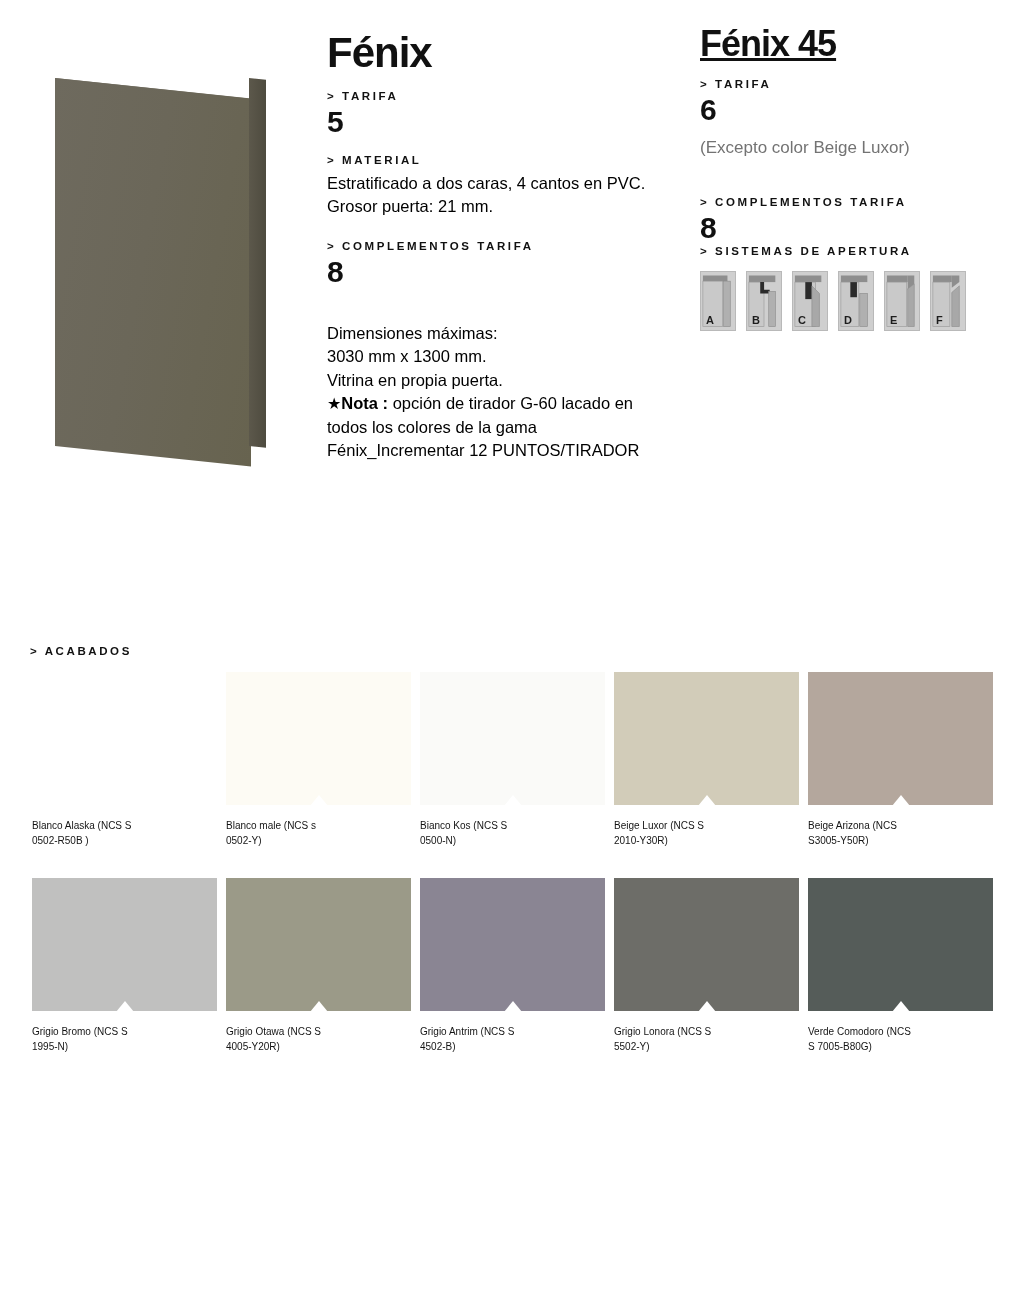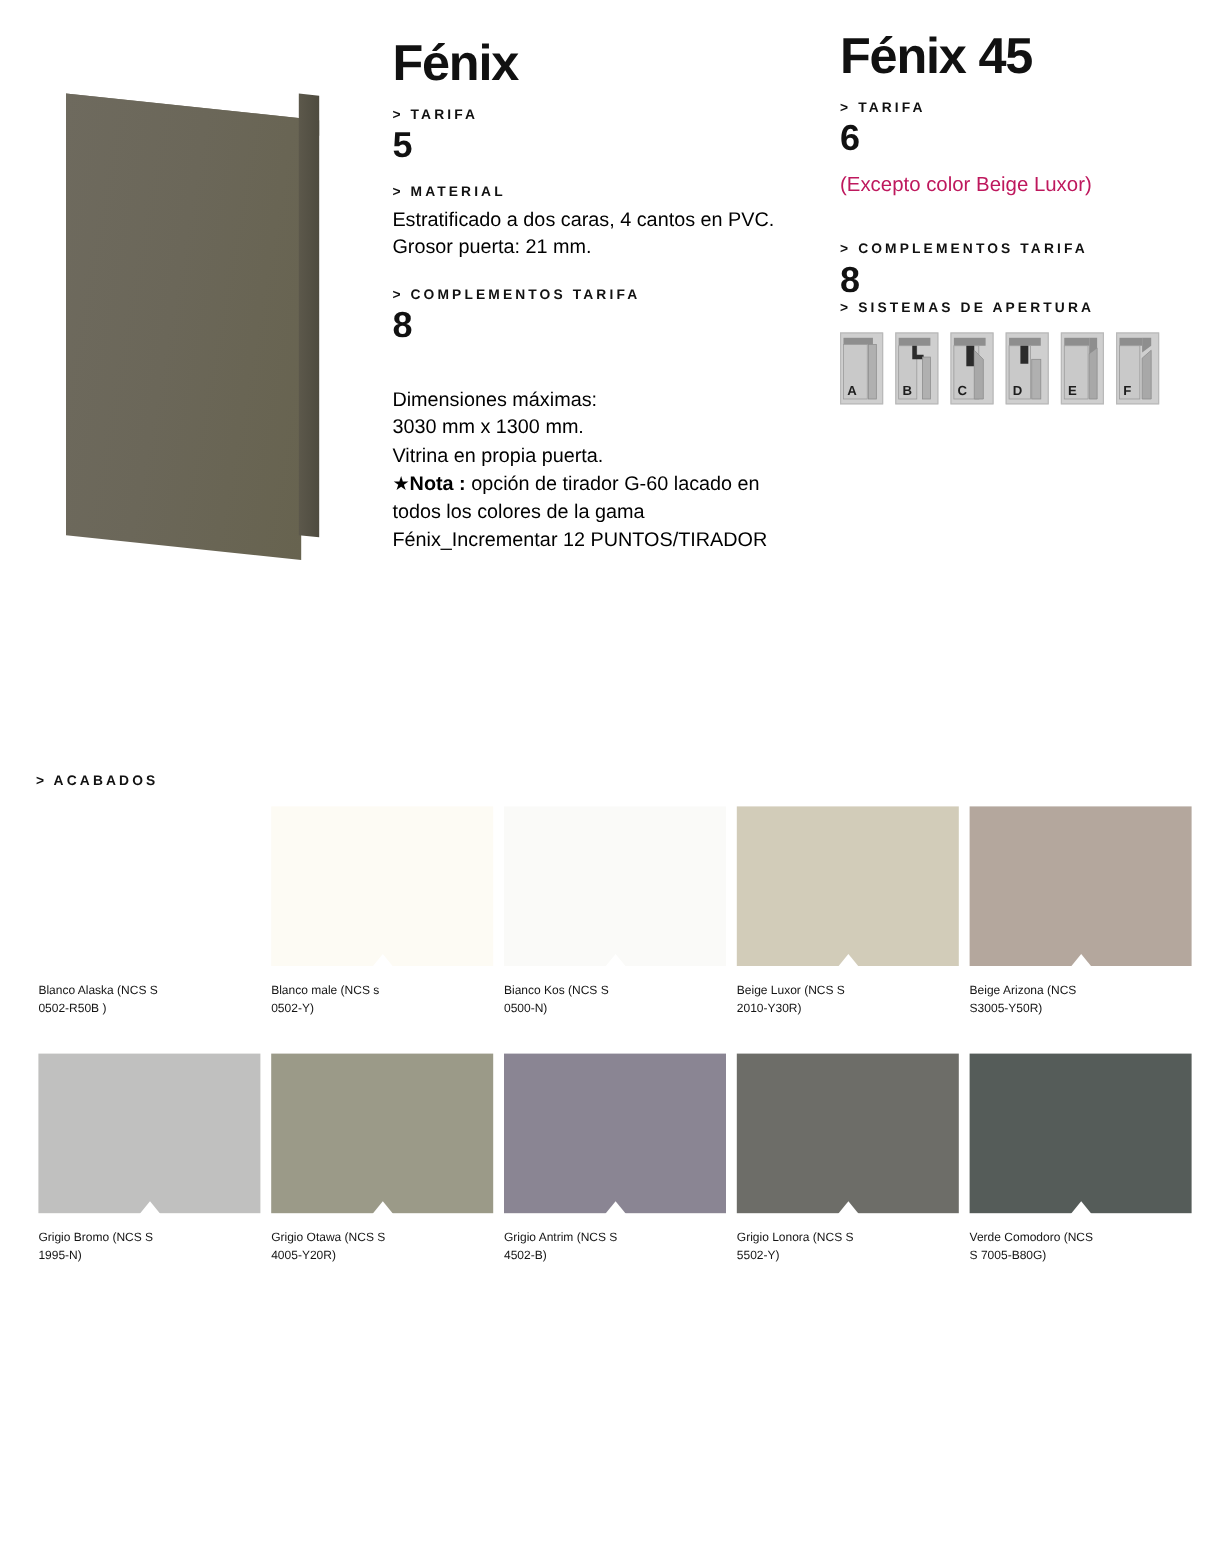--- a/index.html
+++ b/index.html
@@ -47,40 +47,40 @@
 
   
   .col{position:absolute;top:0;}
   .col-left{left:327px;width:360px;}
   .col-right{left:700px;width:300px;}
 
   .brand{
     font-size:42px;font-weight:bold;letter-spacing:-1px;
     line-height:1;margin:0;padding-top:32px;color:#111;
   }
-  .brand.r{padding-top:26px;font-size:42px;}
+  .brand.r{padding-top:26px;font-size:36px;text-decoration:underline;}
 
   .kicker{
     font-size:11.5px;font-weight:bold;letter-spacing:2.6px;
     margin-top:16px;color:#111;white-space:nowrap;
   }
   .bignum{
     font-size:30px;font-weight:bold;line-height:1.05;margin-top:4px;color:#111;
   }
   .body-text{
     font-size:16.5px;line-height:1.42;margin-top:8px;color:#000000;
   }
   .body-text.tight{margin-top:6px;}
   .note-star{font-size:16px;}
   .bold-inline{font-weight:bold;}
 
   .block-gap{height:34px;}
 
   .paren{
-    font-size:17px;margin-top:12px;color:#be185d;
+    font-size:17px;margin-top:12px;color:#737373;
   }
 
   
   .apertura-row{
     margin-top:14px;display:flex;gap:10px;
   }
   .ap-icon{
     position:relative;width:36px;height:60px;
     background:#cfcfcf;
     border:1px solid #b9b9b9;

